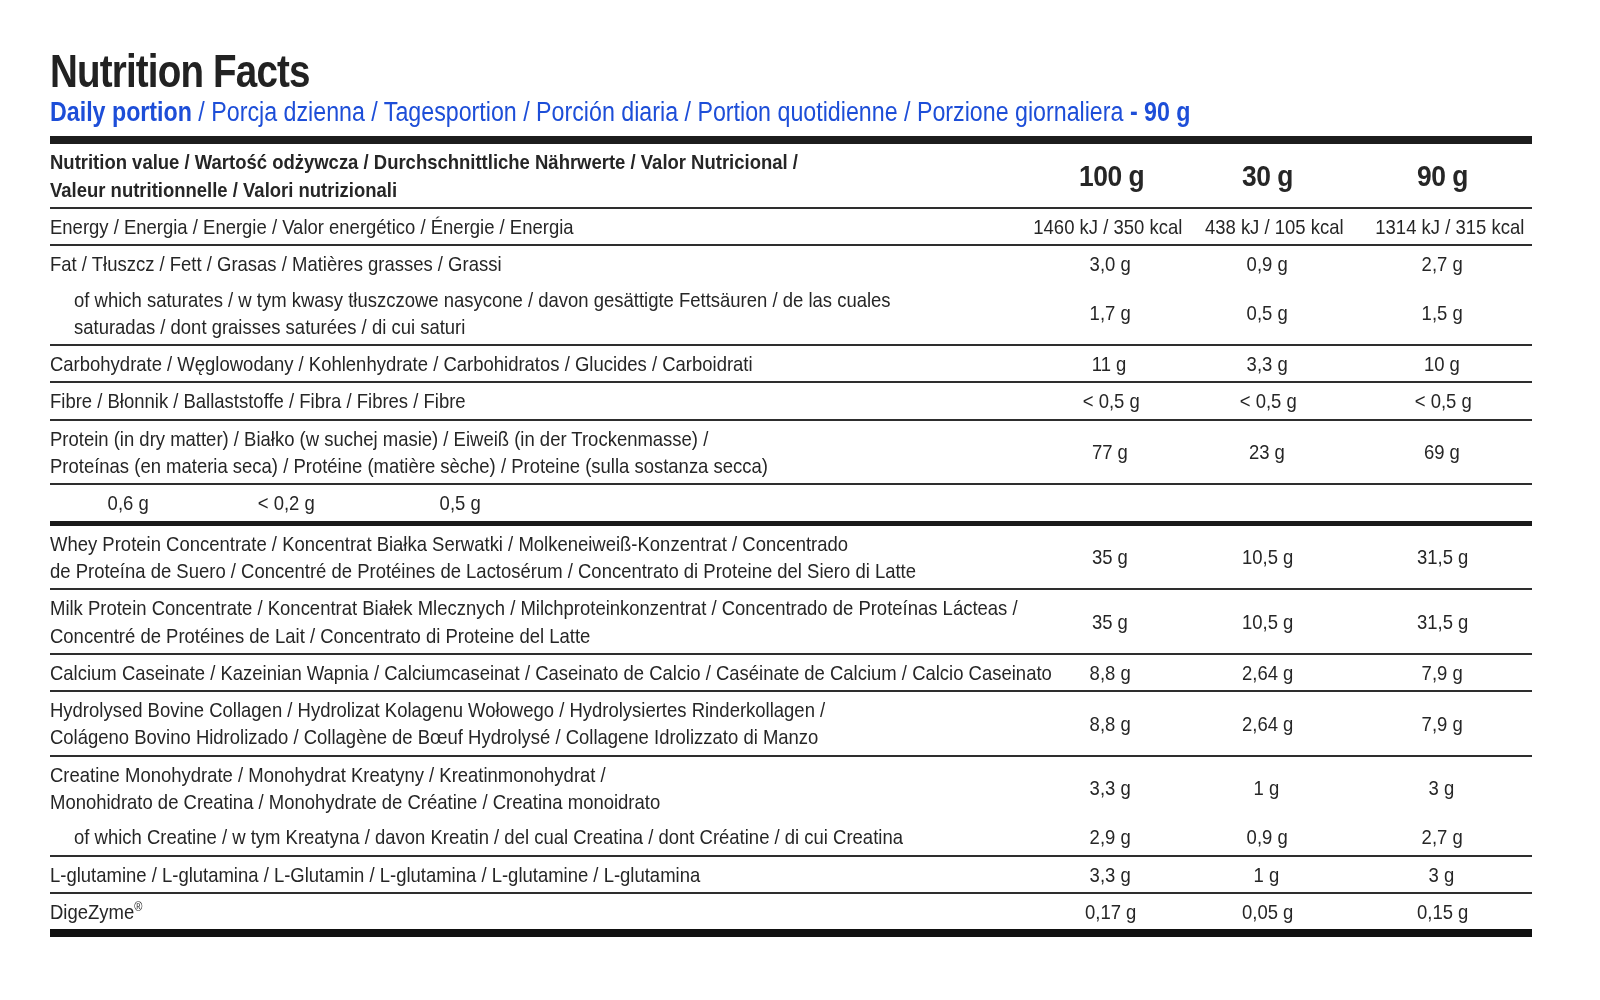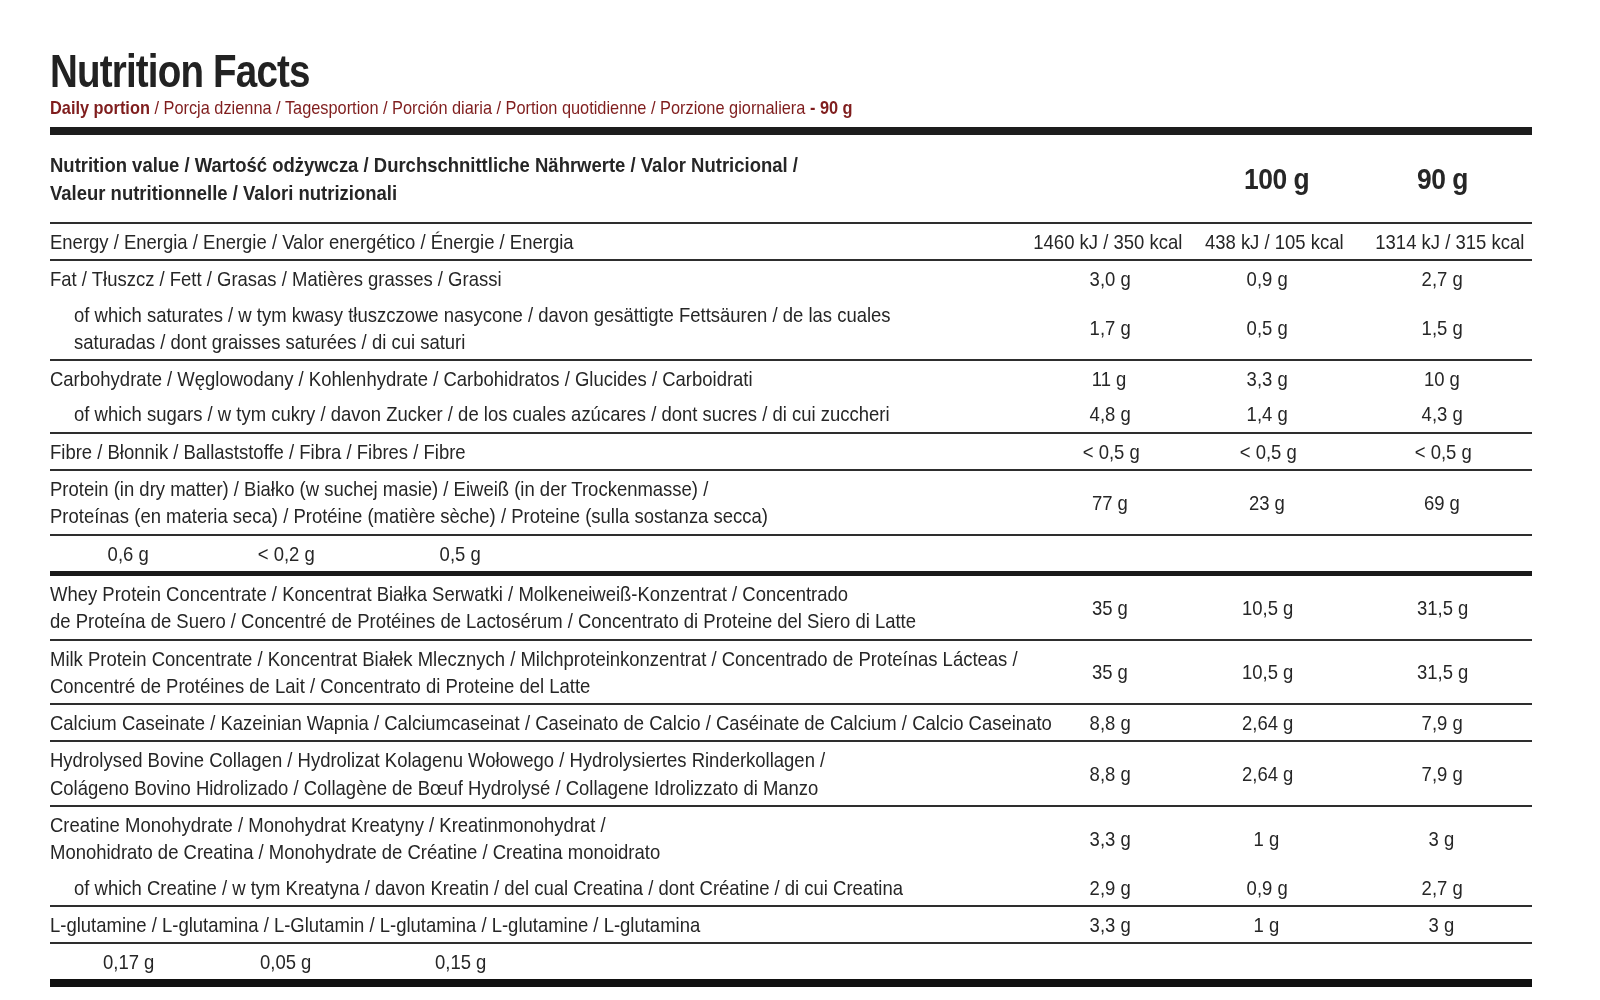--- a/index.html
+++ b/index.html
@@ -20,25 +20,25 @@
   .title {
     margin: 0;
     font-size: 47px;
     font-weight: bold;
     letter-spacing: -1px;
     color: #222;
     line-height: 1.05;
   }
   .title .cond { display: inline-block; transform: scaleX(0.82); transform-origin: 0 50%; white-space: pre; }
   .subtitle {
-    font-size: 19px;
+    font-size: 27px;
     margin-top: 2px;
     margin-bottom: 8px;
     white-space: nowrap;
-    color: #7f1d1d;
+    color: #1d4ed8;
   }
   .subtitle .cond { display: inline-block; transform: scaleX(0.86); transform-origin: 0 50%; white-space: pre; }
   .b { font-weight: bold; }
 
   .bar-thick {
     height: 8px;
     background: #1d1d1d;
   }
   .bar-bottom {
     height: 8px;
@@ -85,39 +85,40 @@
   .v1 { min-width: 150px; }
   .v2 { min-width: 165px; }
   .v3 { min-width: 185px; }
 
   .head-lbl { font-weight: bold; }
   .colhead {
     font-size: 30px;
     font-weight: bold;
     letter-spacing: -0.5px;
   }
-  .head .row { padding: 16px 0; align-items: center; }
+  .head .row { padding: 4px 0; align-items: center; }
   sup { font-size: 0.6em; }
 </style>
 </head>
 <body>
 
 <div class="page">
 
   <h1 class="title"><span class="cond">Nutrition Facts</span></h1>
 
   <div class="subtitle"><span class="cond"><span class="b">Daily portion</span><span> / Porcja dzienna / Tagesportion / Porción diaria / Portion quotidienne / Porzione giornaliera </span><span class="b">- 90 g</span></span></div>
 
   <div class="bar-thick"></div>
 
   <div class="group head">
     <div class="row">
       <div class="lbl head-lbl"><span class="cond">Nutrition value / Wartość odżywcza / Durchschnittliche Nährwerte / Valor Nutricional /
 Valeur nutritionnelle / Valori nutrizionali</span></div>
       <div class="val v1"><span class="cond colhead">100 g</span></div>
+      <div class="val v2"><span class="cond colhead">30 g</span></div>
       <div class="val v3"><span class="cond colhead">90 g</span></div>
     </div>
   </div>
 
   <div class="group">
     <div class="row">
       <div class="lbl"><span class="cond">Energy / Energia / Energie / Valor energético / Énergie / Energia</span></div>
       <div class="val v1"><span class="cond">1460 kJ / 350 kcal</span></div>
       <div class="val v2"><span class="cond">438 kJ / 105 kcal</span></div>
       <div class="val v3"><span class="cond">1314 kJ / 315 kcal</span></div>
@@ -140,26 +141,20 @@
     </div>
   </div>
 
   <div class="group">
     <div class="row">
       <div class="lbl"><span class="cond">Carbohydrate / Węglowodany / Kohlenhydrate / Carbohidratos / Glucides / Carboidrati</span></div>
       <div class="val v1"><span class="cond">11 g</span></div>
       <div class="val v2"><span class="cond">3,3 g</span></div>
       <div class="val v3"><span class="cond">10 g</span></div>
     </div>
-    <div class="row sub">
-      <div class="lbl"><span class="cond">of which sugars / w tym cukry / davon Zucker / de los cuales azúcares / dont sucres / di cui zuccheri</span></div>
-      <div class="val v1"><span class="cond">4,8 g</span></div>
-      <div class="val v2"><span class="cond">1,4 g</span></div>
-      <div class="val v3"><span class="cond">4,3 g</span></div>
-    </div>
   </div>
 
   <div class="group">
     <div class="row">
       <div class="lbl"><span class="cond">Fibre / Błonnik / Ballaststoffe / Fibra / Fibres / Fibre</span></div>
       <div class="val v1"><span class="cond">&lt; 0,5 g</span></div>
       <div class="val v2"><span class="cond">&lt; 0,5 g</span></div>
       <div class="val v3"><span class="cond">&lt; 0,5 g</span></div>
     </div>
   </div>
@@ -241,20 +236,21 @@
     <div class="row">
       <div class="lbl"><span class="cond">L-glutamine / L-glutamina / L-Glutamin / L-glutamina / L-glutamine / L-glutamina</span></div>
       <div class="val v1"><span class="cond">3,3 g</span></div>
       <div class="val v2"><span class="cond">1 g</span></div>
       <div class="val v3"><span class="cond">3 g</span></div>
     </div>
   </div>
 
   <div class="group last">
     <div class="row">
+      <div class="lbl"><span class="cond"><span>DigeZyme</span><sup>®</sup></span></div>
       <div class="val v1"><span class="cond">0,17 g</span></div>
       <div class="val v2"><span class="cond">0,05 g</span></div>
       <div class="val v3"><span class="cond">0,15 g</span></div>
     </div>
   </div>
 
   <div class="bar-bottom"></div>
 
 </div>
 

